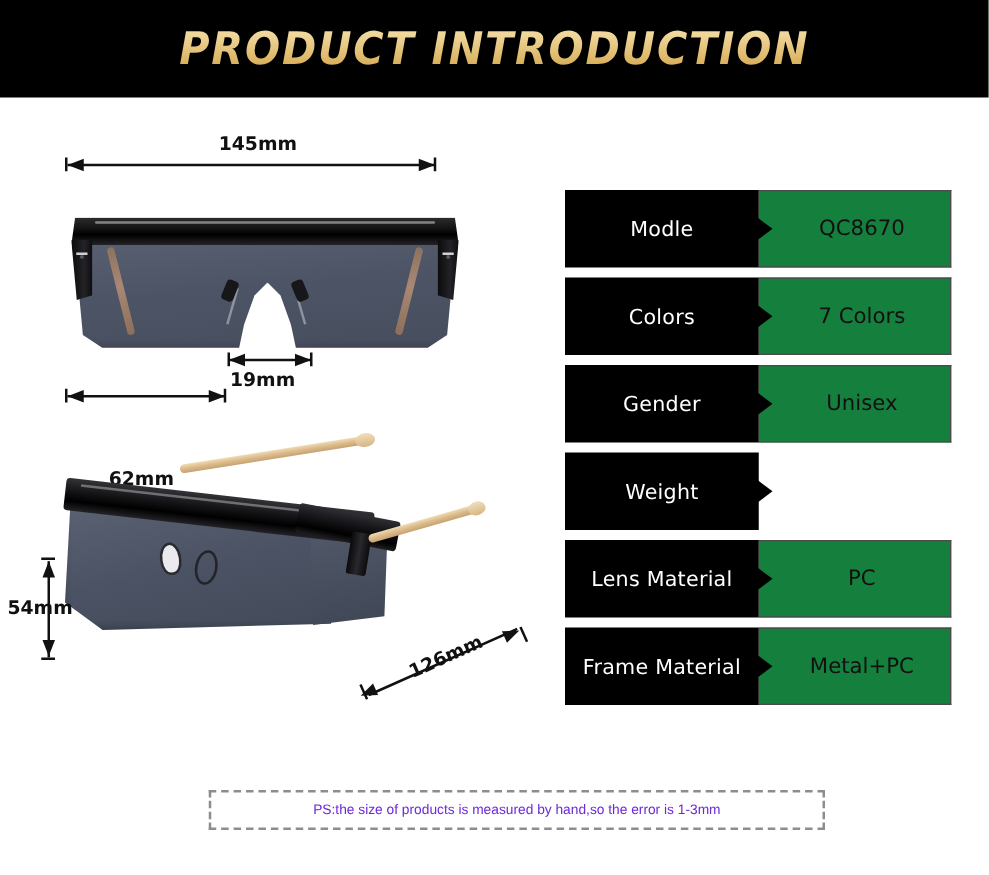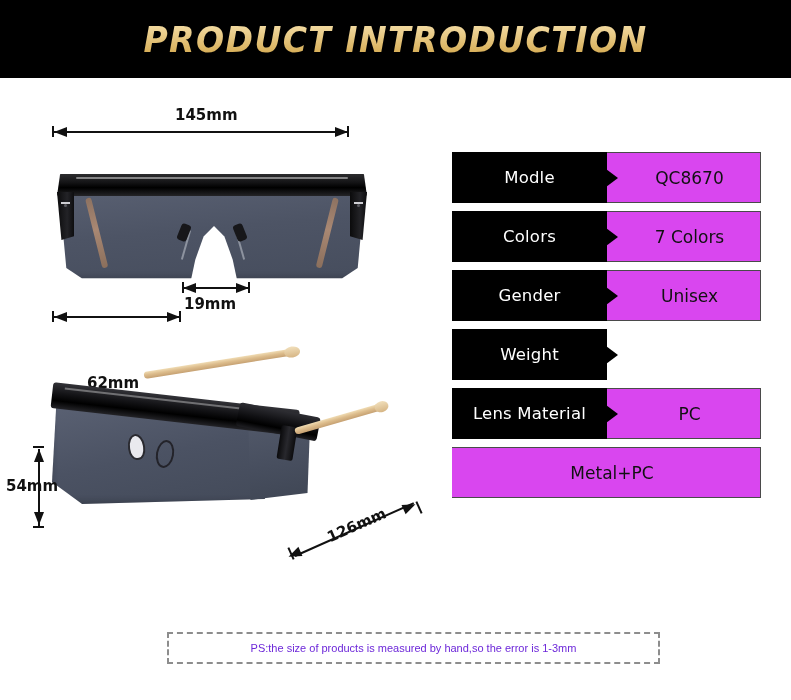--- a/index.html
+++ b/index.html
@@ -361,21 +361,21 @@
   }
 
   
   .spec-table {
     position: absolute;
     left: 452px; top: 152px;
     width: 309px;
   }
   .spec-row {
     position: relative;
-    height: 51px;
+    height: 62px;
     margin-bottom: 8px;
     display: flex;
   }
   .spec-key {
     position: relative;
     width: 155px;
     background: #000000;
     display: flex;
     align-items: center;
     justify-content: center;
@@ -391,21 +391,21 @@
     top: 50%;
     margin-top: -9px;
     width: 0; height: 0;
     border-top: 9px solid transparent;
     border-bottom: 9px solid transparent;
     border-left: 12px solid #000000;
     z-index: 3;
   }
   .spec-val {
     flex: 1;
-    background: #d946ef;
+    background: #15803d;
     border: 1px solid #4a4a4a;
     border-left: none;
     display: flex;
     align-items: center;
     justify-content: center;
     font-size: 17px;
     font-family: "DejaVu Sans", sans-serif;
     color: #111;
     padding-left: 12px;
     box-sizing: border-box;
@@ -552,19 +552,23 @@
 
   <div class="spec-row">
     <div class="spec-key">
       <span>Lens Material</span>
       <span class="arrow"></span>
     </div>
     <div class="spec-val">PC</div>
   </div>
 
   <div class="spec-row">
+    <div class="spec-key">
+      <span>Frame Material</span>
+      <span class="arrow"></span>
+    </div>
     <div class="spec-val">Metal+PC</div>
   </div>
 </div>
 
 <div class="footer-note">
   <span>PS:the size of products is measured by hand,so the error is 1-3mm</span>
 </div>
 
 </body></html>

